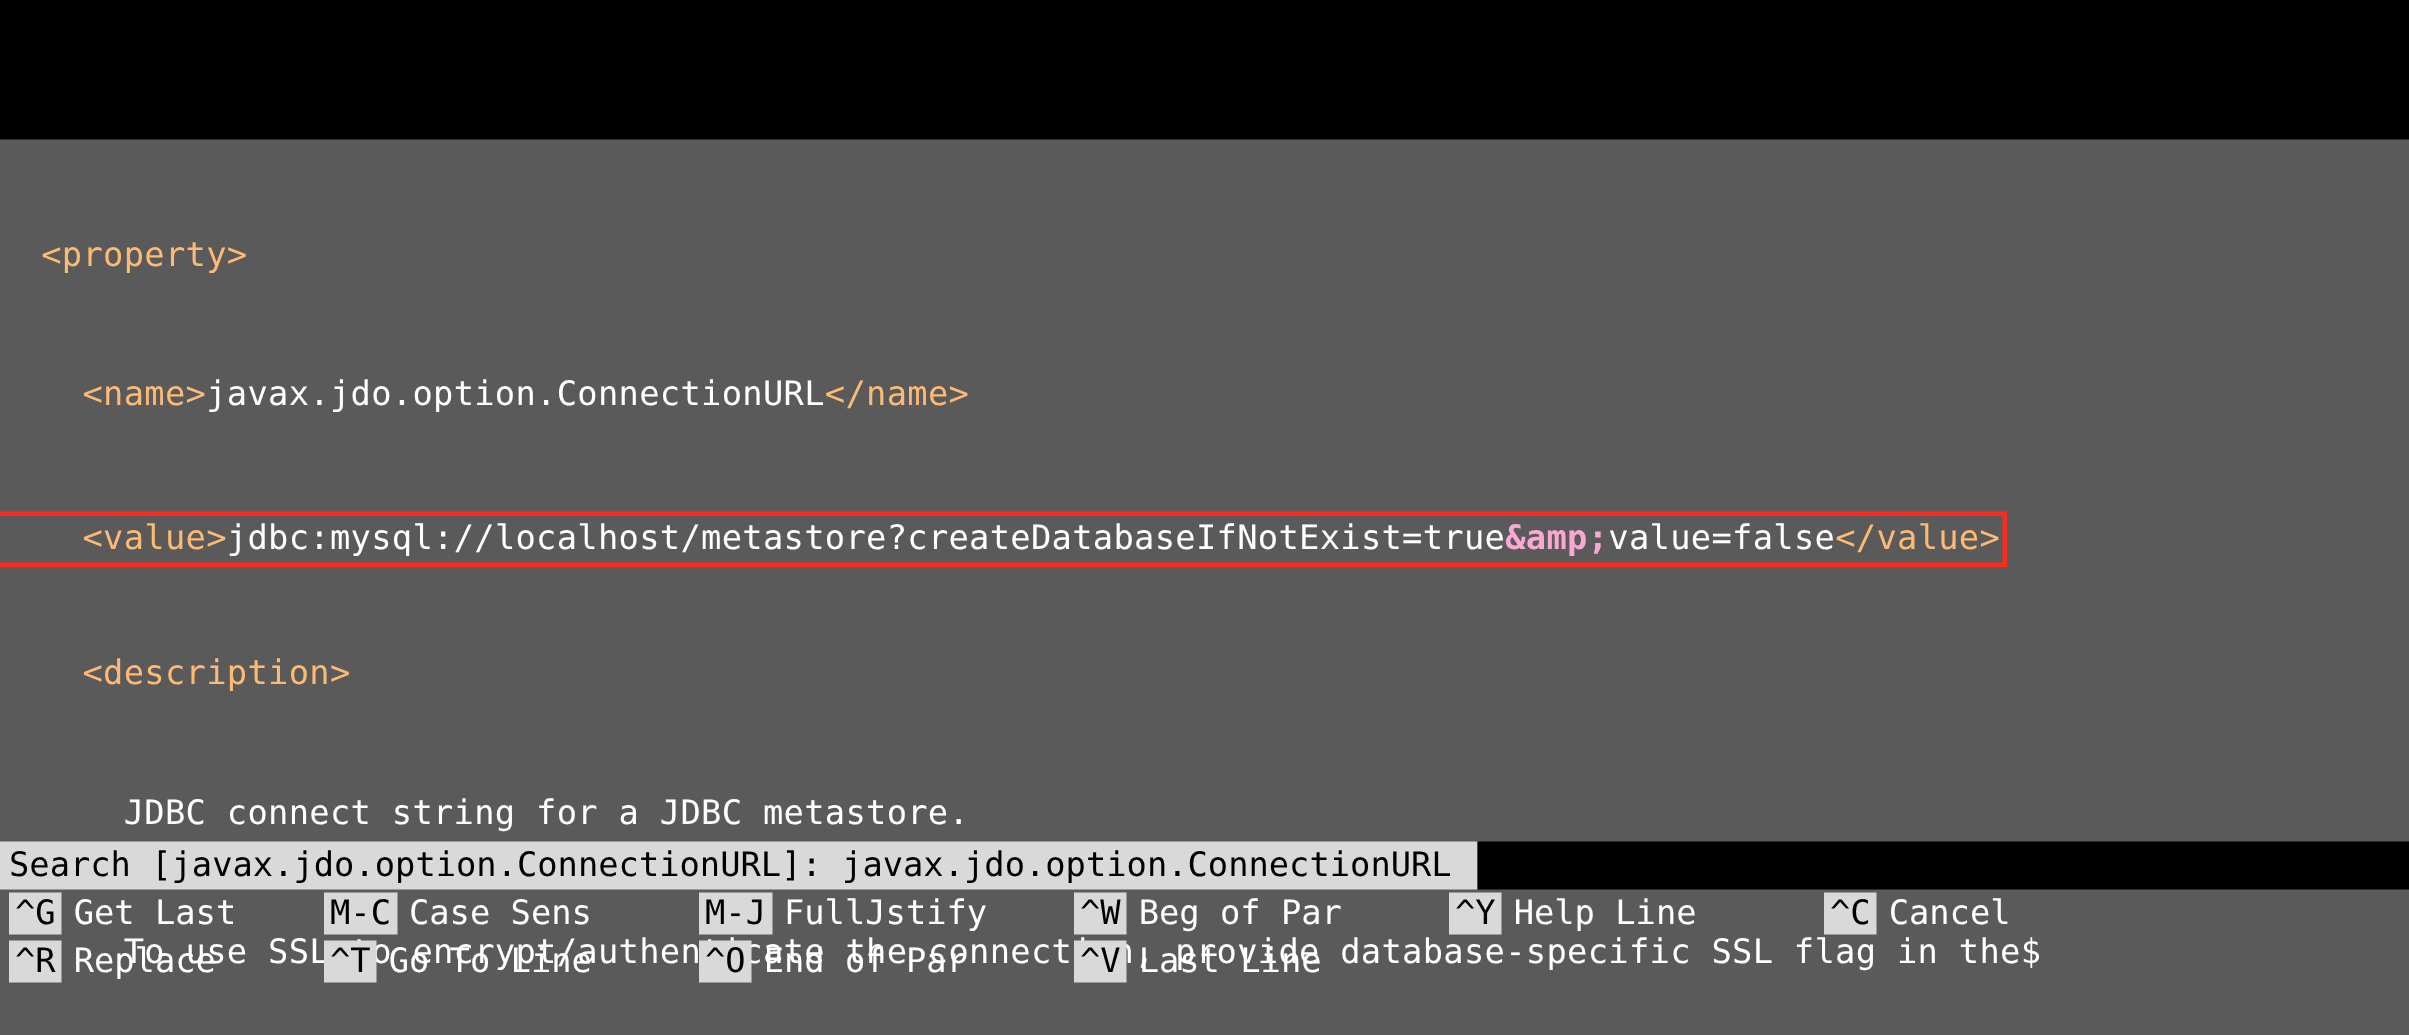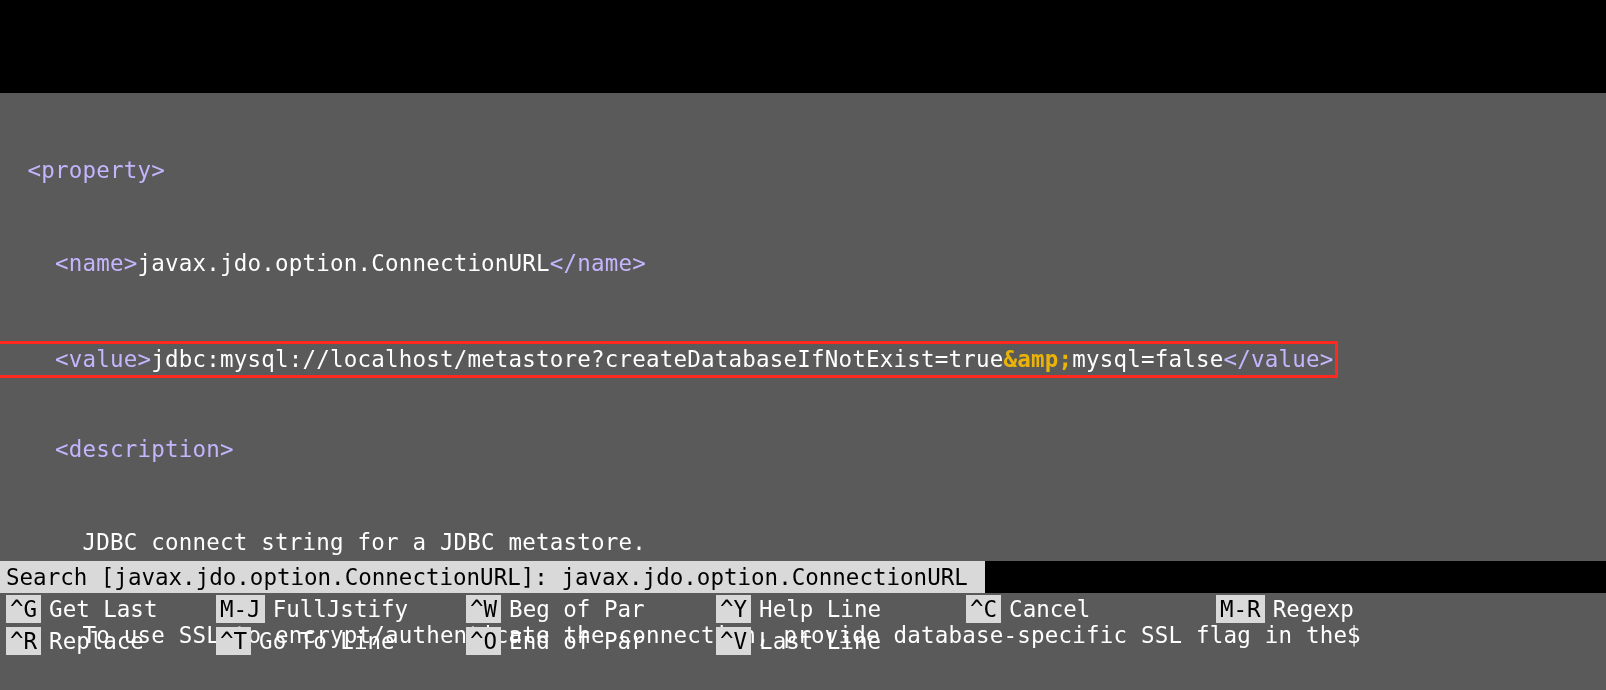--- a/index.html
+++ b/index.html
@@ -13,23 +13,23 @@
     color: #fff;
     overflow: hidden;
   }
   .editor {
     white-space: pre;
     letter-spacing: 0.2px;
   }
   .row { height: 31px; }
 
   
-  .tag  { color: #c4b5fd; }   
+  .tag  { color: #fdba74; }   
   .txt  { color: #ffffff; }   
-  .ent  { color: #eab308; font-weight: bold; } 
+  .ent  { color: #f9a8d4; font-weight: bold; } 
 
   .hlblock {
     background: #5a5a5a;
     display: block;
   }
   .redbox {
     display: inline-block;
     border: 3px solid #ff2a1f;
     padding: 0 2px;
     margin-left: -5px;
@@ -87,21 +87,21 @@
   .sc .lbl { color: #fff; }
 </style>
 </head>
 <body>
 
 <div class="editor">
   
   <div class="hlblock">
     <div class="row"><span class="tag">  &lt;property&gt;</span></div>
     <div class="row"><span class="tag">    &lt;name&gt;</span><span class="txt">javax.jdo.option.ConnectionURL</span><span class="tag">&lt;/name&gt;</span></div>
-    <div class="row"><span class="redbox"><span class="tag">    &lt;value&gt;</span><span class="txt">jdbc:mysql://localhost/metastore?createDatabaseIfNotExist=true</span><span class="ent">&amp;amp;</span><span class="txt">mysql=false</span><span class="tag">&lt;/value&gt;</span></span></div>
+    <div class="row"><span class="redbox"><span class="tag">    &lt;value&gt;</span><span class="txt">jdbc:mysql://localhost/metastore?createDatabaseIfNotExist=true</span><span class="ent">&amp;amp;</span><span class="txt">value=false</span><span class="tag">&lt;/value&gt;</span></span></div>
     <div class="row"><span class="tag">    &lt;description&gt;</span></div>
     <div class="row"><span class="txt">      JDBC connect string for a JDBC metastore.</span></div>
     <div class="row"><span class="txt">      To use SSL to encrypt/authenticate the connection, provide database-specific SSL flag in the$</span></div>
     
     
     
   </div>
   
   
   
@@ -113,24 +113,24 @@
   
 </div>
 
 <div class="statusbar">
   <div class="searchline">
     <span class="prompt">Search [javax.jdo.option.ConnectionURL]: javax.jdo.option.ConnectionURL </span>
     <span class="rest"></span>
   </div>
   <div class="shortcuts">
     <div class="sc"><span class="key">^G</span><span class="lbl">Get Last</span></div>
+    <div class="sc"><span class="key">M-C</span><span class="lbl">Case Sens</span></div>
     <div class="sc"><span class="key">M-J</span><span class="lbl">FullJstify</span></div>
     <div class="sc"><span class="key">^W</span><span class="lbl">Beg of Par</span></div>
     <div class="sc"><span class="key">^Y</span><span class="lbl">Help Line</span></div>
 
     <div class="sc"><span class="key">^C</span><span class="lbl">Cancel</span></div>
-    <div class="sc"><span class="key">M-R</span><span class="lbl">Regexp</span></div>
     <div class="sc"><span class="key">^R</span><span class="lbl">Replace</span></div>
     <div class="sc"><span class="key">^T</span><span class="lbl">Go To Line</span></div>
     <div class="sc"><span class="key">^O</span><span class="lbl">End of Par</span></div>
     <div class="sc"><span class="key">^V</span><span class="lbl">Last Line</span></div>
   </div>
 </div>
 
 </body></html>

